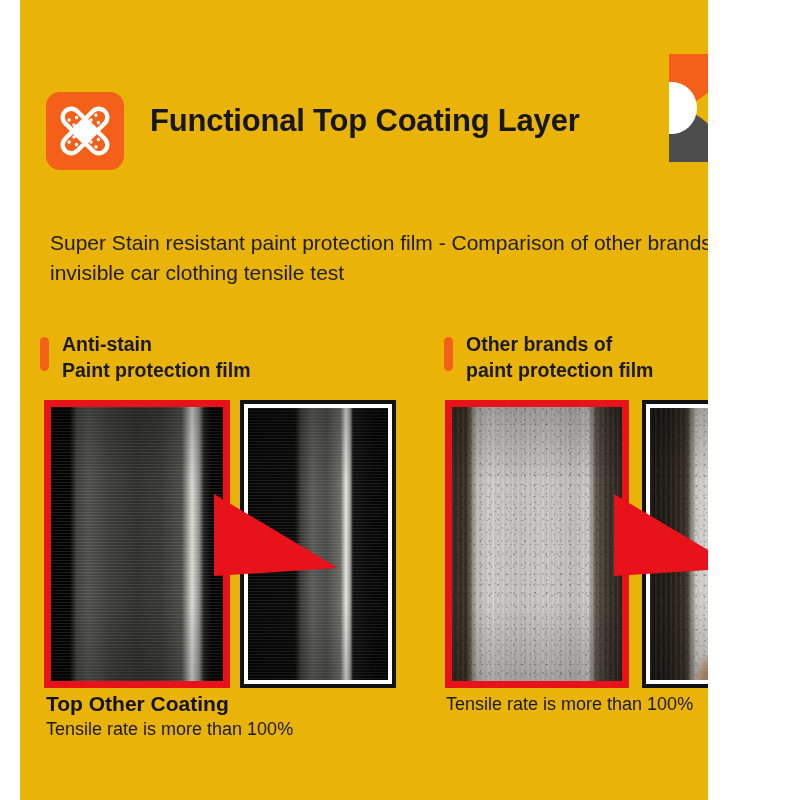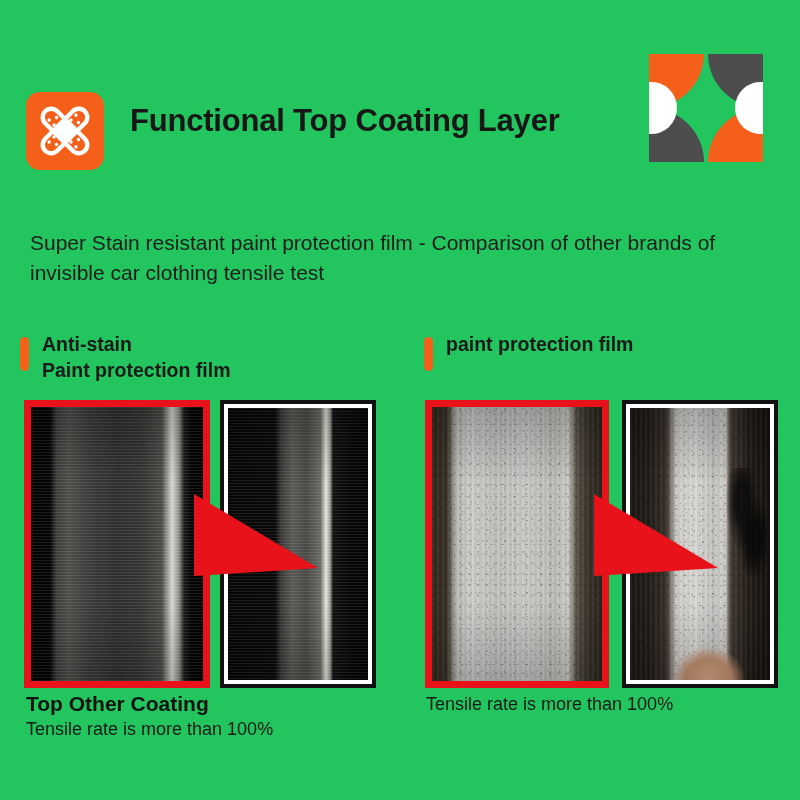--- a/index.html
+++ b/index.html
@@ -6,24 +6,25 @@
   html, body {
     margin: 0;
     padding: 0;
     background: #ffffff;
   }
   body {
     font-family: "Liberation Sans", sans-serif;
   }
   #page {
     position: relative;
-    width: 800px;
+    width: 688px;
     height: 800px;
-    background: #22c55e;
+    background: #eab308;
     overflow: hidden;
+    margin-left: 20px;
   }
 
   
   #header {
     position: absolute;
     left: 0; top: 0;
     width: 800px; height: 205px;
   }
   #bandage-badge {
     position: absolute;
@@ -329,20 +330,21 @@
     <div class="heading-bar"></div>
     <div class="heading-text">
       <div>Anti-stain</div>
       <div>Paint protection film</div>
     </div>
   </div>
 
   <div class="section-heading right">
     <div class="heading-bar"></div>
     <div class="heading-text">
+      <div>Other brands of</div>
       <div>paint protection film</div>
     </div>
   </div>
 
   <div class="panel red-frame" style="left:24px; top:400px; width:186px; height:288px;">
     <div class="photo photo-dark-film">
       <div class="photo-dim-band"></div>
     </div>
   </div>
 

